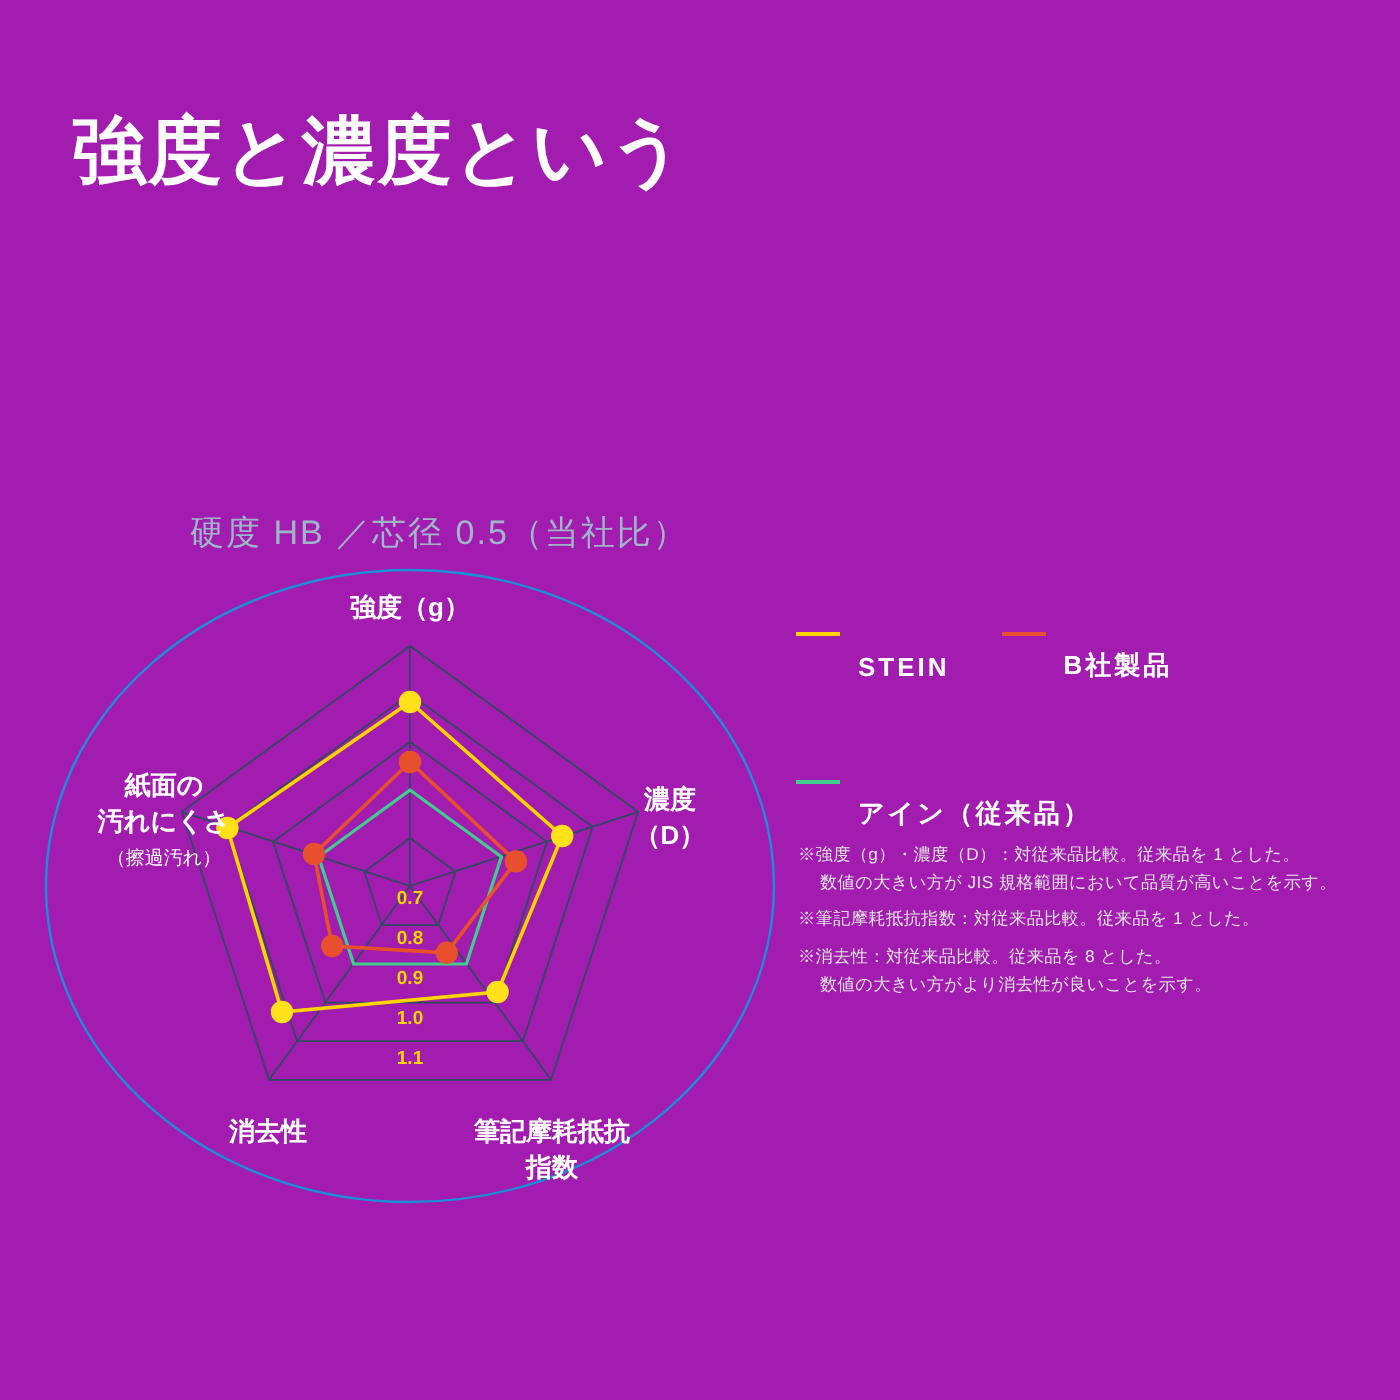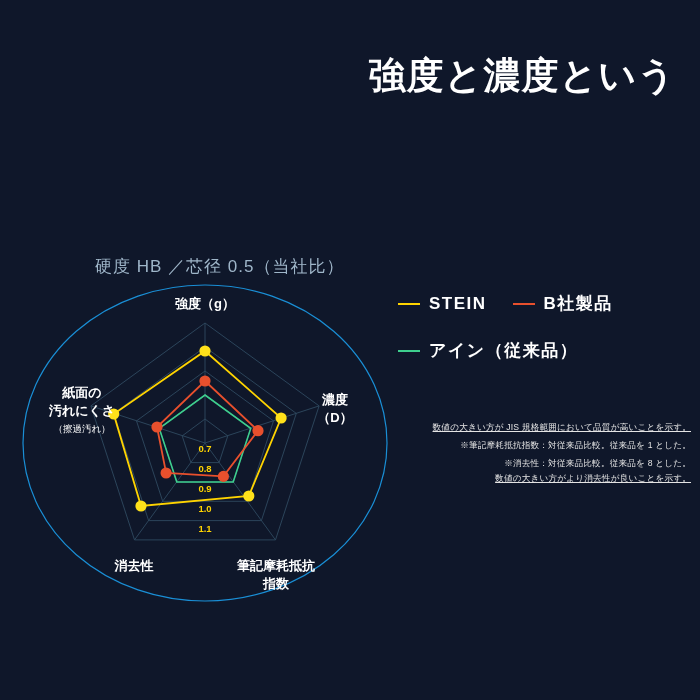--- a/index.html
+++ b/index.html
@@ -11,22 +11,21 @@
     width: 700px;
     height: 700px;
     overflow: hidden;
     font-family: "Liberation Sans", sans-serif;
     color: #ffffff;
     position: relative;
   }
   .page {
     position: absolute;
     inset: 0;
-    background: #0f172a;
-    text-align: right;
+    background: #a21caf;
   }
 
   
   .headline {
     position: absolute;
     left: 36px;
     top: 52px;
     width: 640px;
   }
   .headline .line {
@@ -79,44 +78,44 @@
     margin-right: 26px;
     white-space: nowrap;
   }
   .legend-swatch {
     width: 22px;
     height: 2px;
     margin-right: 9px;
     display: inline-block;
   }
   .legend-label {
-    font-size: 17px;
+    font-size: 13px;
     letter-spacing: 1.5px;
     font-weight: bold;
     color: #ffffff;
+    margin-top: 32px;
   }
 
   
   .notes {
     position: absolute;
     left: 399px;
     top: 420px;
     width: 292px;
   }
   .note {
     font-size: 8.6px;
     line-height: 1.65;
     color: #e4e4e4;
     margin-bottom: 4px;
     letter-spacing: 0.2px;
   }
   .note .sub {
     display: block;
     padding-left: 11px;
-    text-decoration: underline;
   }
 
   .axis-label {
     font-size: 13px;
     font-weight: bold;
     fill: #ffffff;
   }
   .axis-label-small {
     font-size: 9.5px;
     fill: #ffffff;
@@ -217,20 +216,21 @@
     <div class="legend-row">
       <div class="legend-item">
         <span class="legend-swatch" style="background:#3ecf8e"></span>
         <span class="legend-label">アイン（従来品）</span>
       </div>
     </div>
   </div>
 
   <div class="notes">
     <div class="note">
+      <span>※強度（g）・濃度（D）：対従来品比較。従来品を 1 とした。</span>
       <span class="sub">数値の大きい方が JIS 規格範囲において品質が高いことを示す。</span>
     </div>
     <div class="note">
       <span>※筆記摩耗抵抗指数：対従来品比較。従来品を 1 とした。</span>
     </div>
     <div class="note">
       <span>※消去性：対従来品比較。従来品を 8 とした。</span>
       <span class="sub">数値の大きい方がより消去性が良いことを示す。</span>
     </div>
   </div>

